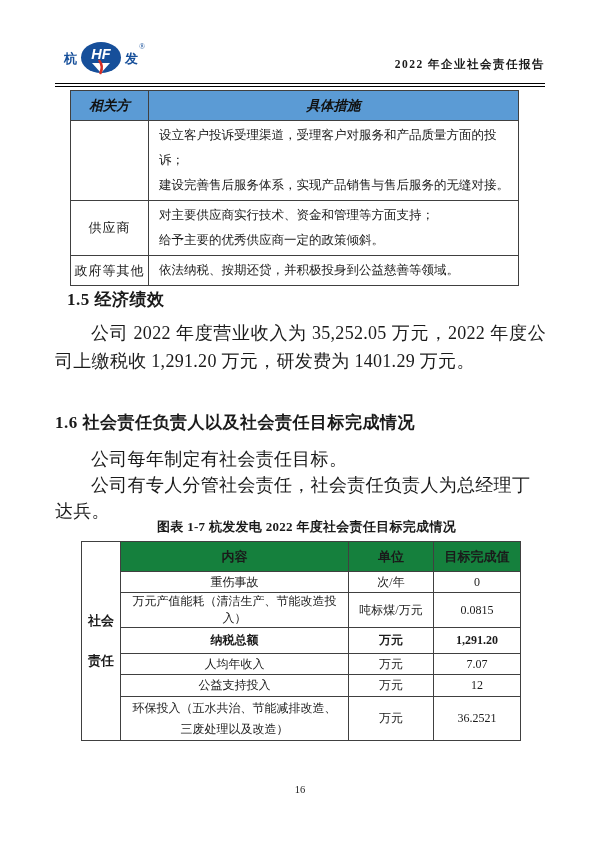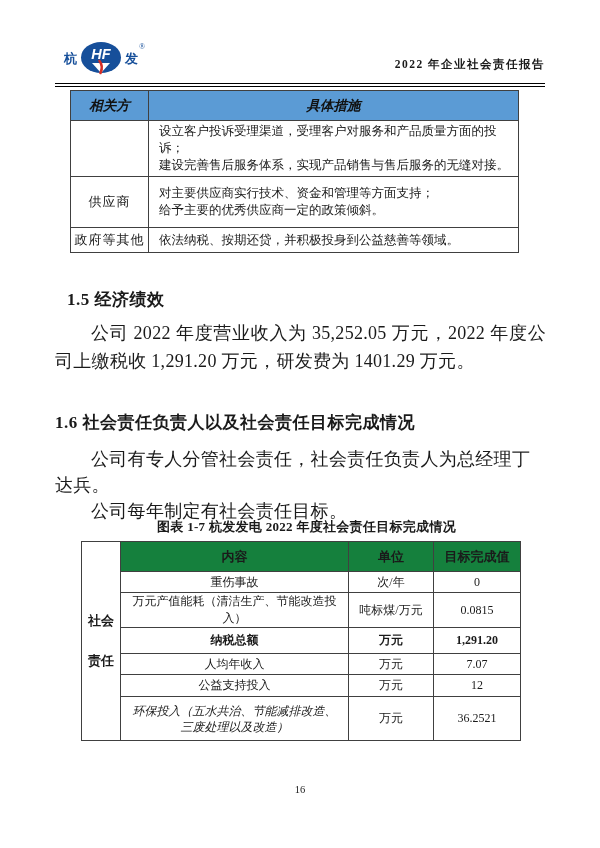--- a/index.html
+++ b/index.html
@@ -26,21 +26,21 @@
   td,th{border:1px solid #404040;overflow:hidden;}
   
   .t1{position:absolute;left:70px;top:90px;width:448px;}
   .t1 th{
     background:#5B9BD5;height:27px;font-size:13.5px;font-weight:bold;
     text-align:center;color:#111;font-style:italic;
   }
   .t1 td{font-size:12.5px;vertical-align:middle;}
   .t1 .party{text-align:center;font-size:13px;letter-spacing:1px;}
   .t1 .measures{text-align:left;padding:2px 4px 2px 10px;}
-  .t1 .measures div{line-height:17px;}
+  .t1 .measures div{line-height:25px;}
   .t1 .row-tall{height:51px;}
   .t1 .row-short{height:25px;}
   
   .sec-heading{
     position:absolute;left:55px;font-size:17px;font-weight:bold;
     letter-spacing:0.5px;white-space:nowrap;
   }
   .h15{top:288px;margin-left:12px;}
   .h16{top:411px;}
   .body-para{
@@ -59,21 +59,21 @@
   .t2 th{height:27px;font-size:13px;font-weight:bold;text-align:center;background:#15803d;}
   .t2 td{font-size:12px;text-align:center;vertical-align:middle;padding:0 6px;}
   .t2 .grp{font-weight:bold;font-size:13px;padding:0;}
   .t2 .grp div{line-height:40px;}
   .t2 .r1{height:21px;}
   .t2 .r2{height:26px;}
   .t2 .r3{height:26px;font-weight:bold;}
   .t2 .r4{height:21px;}
   .t2 .r5{height:22px;}
   .t2 .r6{height:44px;}
-  .t2 .wrap{line-height:16px;font-style:italic;}
+  .t2 .wrap{line-height:21px;}
   
   .page-number{
     position:absolute;left:0;top:784px;width:100%;text-align:center;
     font-size:10.5px;color:#222;
   }
 </style>
 </head>
 <body>
 
 <div class="page">
@@ -123,22 +123,22 @@
       </td>
     </tr>
   </tbody>
     </table>
 
   <div class="sec-heading h15">1.5 经济绩效</div>
   <div class="body-para p15">公司 2022 年度营业收入为 35,252.05 万元，2022 年度公司上缴税收 1,291.20 万元，研发费为 1401.29 万元。</div>
 
   <div class="sec-heading h16">1.6 社会责任负责人以及社会责任目标完成情况</div>
   <div class="body-para p16">
+    <div>公司每年制定有社会责任目标。</div>
     <div>公司有专人分管社会责任，社会责任负责人为总经理丁达兵。</div>
-    <div>公司每年制定有社会责任目标。</div>
   </div>
 
   <div class="t2-caption">图表 1-7 杭发发电 2022 年度社会责任目标完成情况</div>
   <table class="t2">
     <colgroup>
         <col style="width:39px">
         <col style="width:228px">
         <col style="width:85px">
         <col style="width:87px">
       </colgroup>

